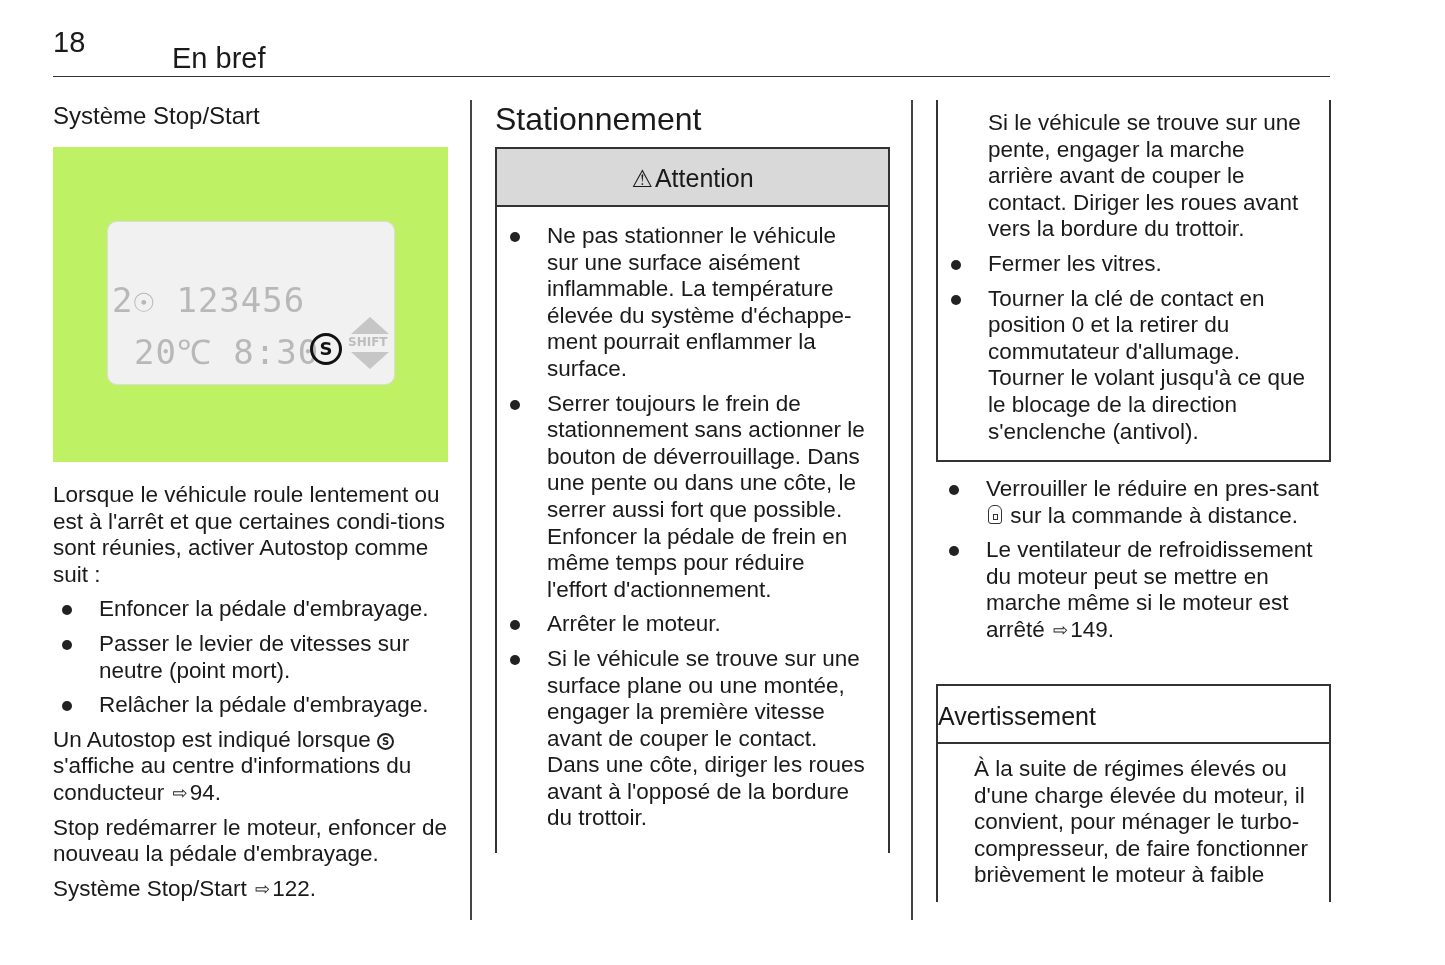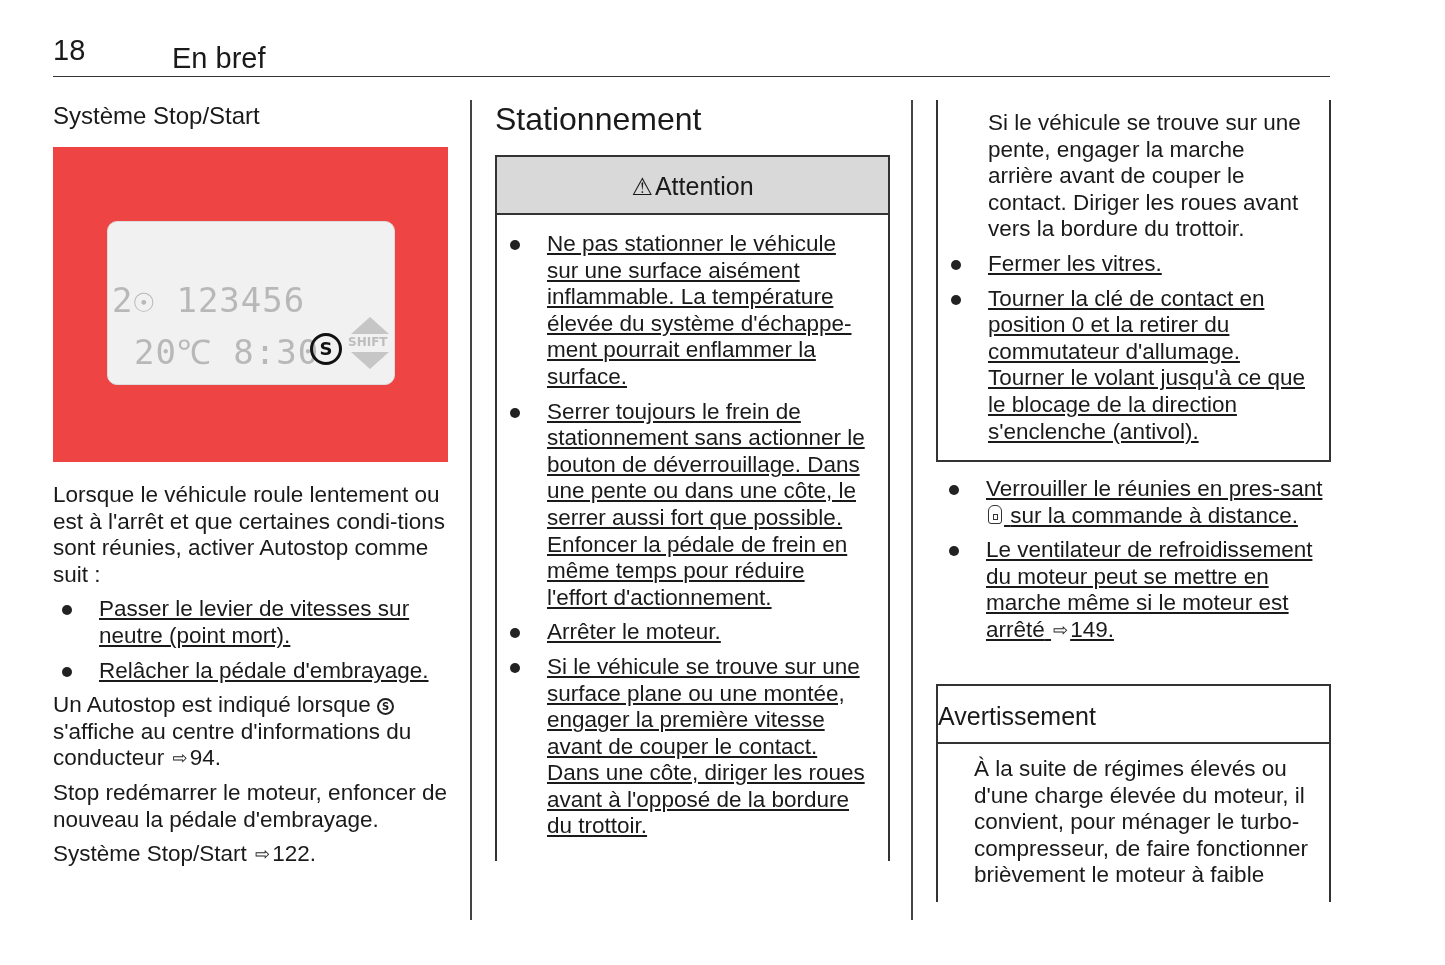--- a/index.html
+++ b/index.html
@@ -1,41 +1,41 @@
 <!DOCTYPE html>
 <html><head>
 <meta charset="utf-8">
 <style>
   html, body { margin: 0; padding: 0; background: #ffffff; }
   body {
     width: 1445px; height: 965px; position: relative; overflow: hidden;
     font-family: "Liberation Sans", sans-serif; color: #1a1a1a;
   }
   .abs { position: absolute; }
-  .page-num { left: 53px; top: 32px; font-size: 29px; line-height: 36px; }
+  .page-num { left: 53px; top: 24px; font-size: 29px; line-height: 36px; }
   .running-head { left: 172px; top: 40px; font-size: 29px; line-height: 36px; }
   .head-rule { left: 53px; top: 76px; width: 1277px; height: 0; border-top: 1.5px solid #333; }
 
   .col-rule { width: 0; border-left: 2px solid #444; }
 
   .sec-heading { font-size: 24px; line-height: 30px; }
   .big-heading { font-size: 32px; line-height: 38px; }
 
   .p { font-size: 22.5px; line-height: 26.6px; }
   .p-block { margin: 0 0 8px 0; }
 
-  ul.bullets { list-style: none; margin: 0; padding: 0; text-decoration: underline; }
+  ul.bullets { list-style: none; margin: 0; padding: 0; }
   ul.bullets li { position: relative; padding-left: 46px; margin-bottom: 8px; }
   ul.bullets li .dot {
     position: absolute; left: 9px; top: 9px; width: 10px; height: 10px;
     border-radius: 50%; background: #222;
   }
 
   
-  .figure { left: 53px; top: 147px; width: 395px; height: 315px; background: #ef4444; }
+  .figure { left: 53px; top: 147px; width: 395px; height: 315px; background: #bef264; }
   .lcd {
     position: absolute; left: 54px; top: 74px; width: 286px; height: 162px;
     border: 1.5px solid #dcdcdc; border-radius: 10px; background: #f1f1f1;
   }
   .lcd-text { position: absolute; color: #b8b8b8; font-family: "DejaVu Sans Mono", monospace; letter-spacing: 1px; }
   .lcd-row1 { left: 4px; top: 58px; font-size: 34px; }
   .lcd-row2 { left: 26px; top: 106px; font-size: 34px; }
   .lcd-s {
     position: absolute; left: 202px; top: 111px; width: 26px; height: 26px;
     border: 3px solid #111; border-radius: 50%; font-size: 18px; font-weight: bold;
@@ -43,21 +43,21 @@
   }
   .shift-up { position: absolute; left: 243px; top: 95px; width: 0; height: 0;
     border-left: 19px solid transparent; border-right: 19px solid transparent; border-bottom: 17px solid #c6c6c6; }
   .shift-label { position: absolute; left: 240px; top: 113px; font-size: 12px; font-weight: bold; color: #bdbdbd; font-family: "DejaVu Sans", sans-serif; }
   .shift-down { position: absolute; left: 243px; top: 130px; width: 0; height: 0;
     border-left: 19px solid transparent; border-right: 19px solid transparent; border-top: 17px solid #c6c6c6; }
 
   
   .attn-box {
     left: 495px; top: 147px; width: 391px; height: 704px;
-    border-left: 2px solid #333; border-right: 2px solid #333; border-top: 2px solid #333; margin-top: 8px;
+    border-left: 2px solid #333; border-right: 2px solid #333; border-top: 2px solid #333;
   }
   .attn-head {
     height: 56px; background: #d9d9d9; border-bottom: 2px solid #333;
     text-align: center; font-size: 25px; line-height: 58px;
   }
   .attn-body { padding: 16px 18px 0 4px; }
 
   
   .cont-box {
     left: 936px; top: 100px; width: 391px; height: 360px;
@@ -110,20 +110,21 @@
     <div class="lcd-s">S</div>
     <div class="shift-up"></div>
     <div class="shift-label">SHIFT</div>
     <div class="shift-down"></div>
   </div>
 </div>
 
 <div class="abs p" style="left:53px; top:482px; width:400px;">
   <p class="p-block">Lorsque le véhicule roule lentement ou est à l'arrêt et que certaines condi-tions sont réunies, activer Autostop comme suit :</p>
   <ul class="bullets">
+    <li><span class="dot"></span><span>Enfoncer la pédale d'embrayage.</span></li>
     <li><span class="dot"></span><span>Passer le levier de vitesses sur neutre (point mort).</span></li>
     <li><span class="dot"></span><span>Relâcher la pédale d'embrayage.</span></li>
   </ul>
   <p class="p-block">
     <span>Un Autostop est indiqué lorsque</span>
     <span class="inline-s">S</span>
     <span>s'affiche au centre d'informations du conducteur</span>
     <span class="xref-arrow">⇨</span><span>94.</span>
   </p>
   <p class="p-block">Stop redémarrer le moteur, enfoncer de nouveau la pédale d'embrayage.</p>
@@ -155,21 +156,21 @@
     <ul class="bullets">
       <li><span class="dot"></span><span>Fermer les vitres.</span></li>
       <li><span class="dot"></span><span>Tourner la clé de contact en position 0 et la retirer du commutateur d'allumage. Tourner le volant jusqu'à ce que le blocage de la direction s'enclenche (antivol).</span></li>
     </ul>
   </div>
 </div>
 
 <div class="abs after-box p">
   <ul class="bullets">
     <li><span class="dot"></span>
-      <span>Verrouiller le réunies en pres-sant</span>
+      <span>Verrouiller le réduire en pres-sant</span>
       <span class="lock-icon"></span>
       <span>sur la commande à distance.</span>
     </li>
     <li><span class="dot"></span>
       <span>Le ventilateur de refroidissement du moteur peut se mettre en marche même si le moteur est arrêté</span>
       <span class="xref-arrow">⇨</span><span>149.</span>
     </li>
   </ul>
 </div>
 

